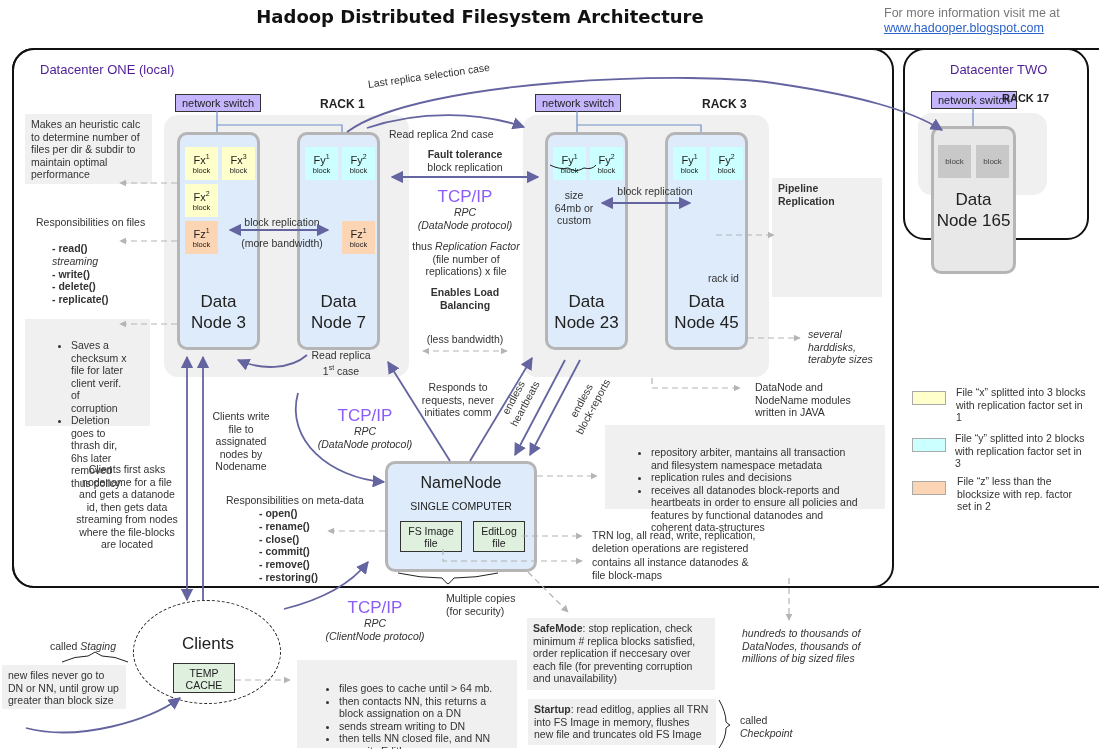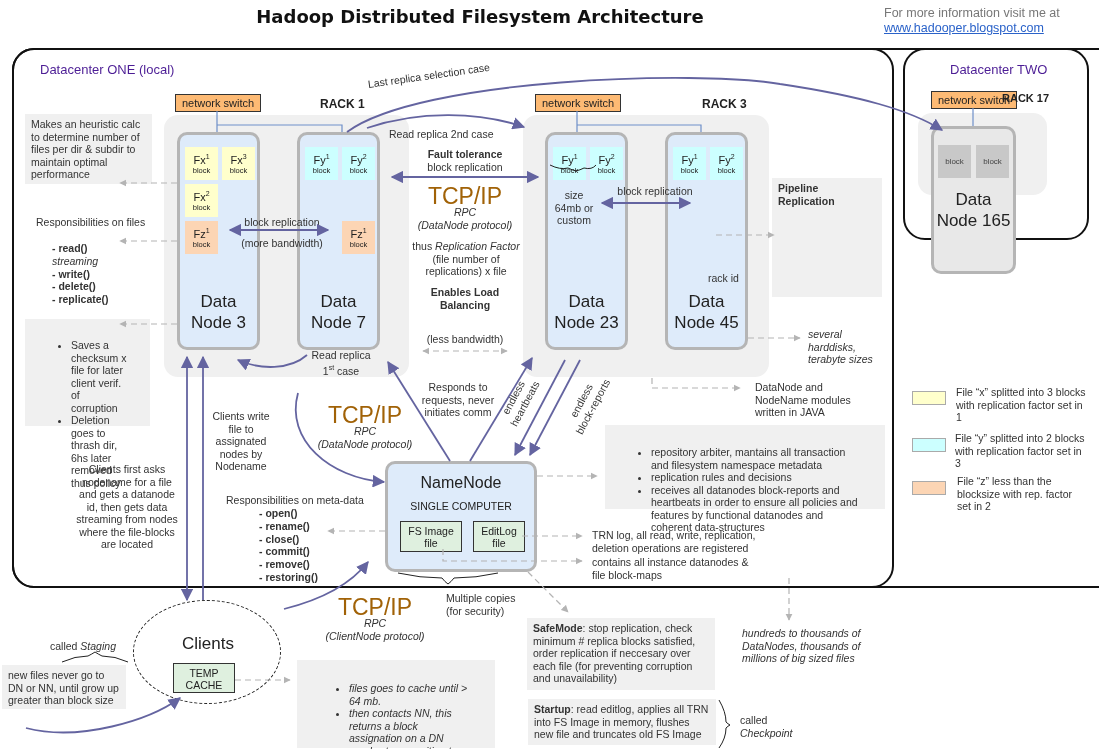--- a/index.html
+++ b/index.html
@@ -4,37 +4,37 @@
 <style>
   html, body { margin:0; padding:0; background:#ffffff; }
   body { width:1099px; height:749px; position:relative; overflow:hidden; font-family:"Liberation Sans", sans-serif; color:#222; }
   .abs { position:absolute; }
   .title { left:0; width:960px; top:6px; text-align:center; font-family:"DejaVu Sans", sans-serif; font-weight:bold; font-size:18px; color:#111; }
   .info { left:884px; top:6px; font-size:12.5px; color:#777; line-height:15px; }
   .info a { color:#2a62c9; text-decoration:underline; }
   .frame { border:2px solid #111; border-radius:22px; background:transparent; }
   .dc-label { font-size:13px; color:#4c1d95; }
   .rack { background:#f0f0f0; border-radius:14px; }
-  .switch { border:1px solid #333; background:#fdba74; font-size:11px; padding:2px 6px; }
+  .switch { border:1px solid #333; background:#c4b5fd; font-size:11px; padding:2px 6px; }
   .rack-label { font-weight:bold; font-size:12px; }
   .node { background:#deebfa; border:3px solid #b5b5b5; border-radius:10px; box-sizing:border-box; }
   .node-name { position:absolute; left:0; right:0; bottom:14px; text-align:center; font-size:17px; line-height:21px; color:#222; }
   .blk { position:absolute; width:33px; height:33px; text-align:center; font-size:11px; line-height:12px; padding-top:4px; box-sizing:border-box; }
   .blk small { display:block; font-size:7.5px; line-height:9px; }
   .blk sup { font-size:7px; }
   .bx { background:#ffffcc; }
   .by { background:#ccffff; }
   .bz { background:#fcd5b4; }
   .bg { background:#c8c8c8; color:#444; font-size:8px; padding-top:11px; }
   .note { background:#f0f0f0; font-size:10.5px; line-height:12.5px; color:#333; padding:4px 6px; box-sizing:border-box; }
   .txt { font-size:10.5px; line-height:12.5px; color:#333; }
   .c { text-align:center; }
   .b { font-weight:bold; }
   .i { font-style:italic; }
-  .big { font-size:23px; line-height:19px; color:#a16207; }
+  .big { font-size:17px; line-height:19px; color:#8b5cf6; }
   ul.bul { margin:16px; padding-left:22px; }
   ul.bul li { margin:0; }
   .legend-sw { width:32px; height:12px; border:1px solid #aaa; }
   .nn { background:#deebfa; border:3px solid #b5b5b5; border-radius:10px; box-sizing:border-box; }
   .file { background:#dff0df; border:1px solid #333; font-size:10.5px; text-align:center; line-height:12px; box-sizing:border-box; padding-top:3px; }
   svg.overlay { position:absolute; left:0; top:0; }
 </style>
 </head>
 <body>
 
@@ -237,21 +237,21 @@
 <div class="abs" style="left:133px;top:600px;width:146px;height:102px;border:1.5px dashed #222;border-radius:50%;"></div>
 <div class="abs c" style="left:133px;top:634px;width:150px;font-size:17px;">Clients</div>
 <div class="abs file" style="left:173px;top:663px;width:62px;height:30px;">
     <div>TEMP</div>
     <div>CACHE</div>
   </div>
 <div class="abs txt" style="left:50px;top:640px;">
   <span>called</span> <span class="i">Staging</span>
 </div>
 <div class="abs note" style="left:2px;top:665px;width:124px;height:44px;">new files never go to DN or NN, until grow up greater than block size</div>
-<div class="abs note" style="left:297px;top:660px;width:198px;height:88px;padding-left:10px;padding-top:6px;font-style:italic;">
+<div class="abs note" style="left:297px;top:660px;width:220px;height:88px;padding-left:0;padding-top:6px;">
   <ul class="bul" style="padding-left:26px;">
     <li>files goes to cache until &gt; 64 mb.</li>
     <li>then contacts NN, this returns a block assignation on a DN</li>
     <li>sends stream writing to DN</li>
     <li>then tells NN closed file, and NN commits EditLog</li>
   </ul>
 </div>
 
 <div class="abs" style="left:910px;top:390px;width:185px;">
   <div style="position:relative;height:48px;">

